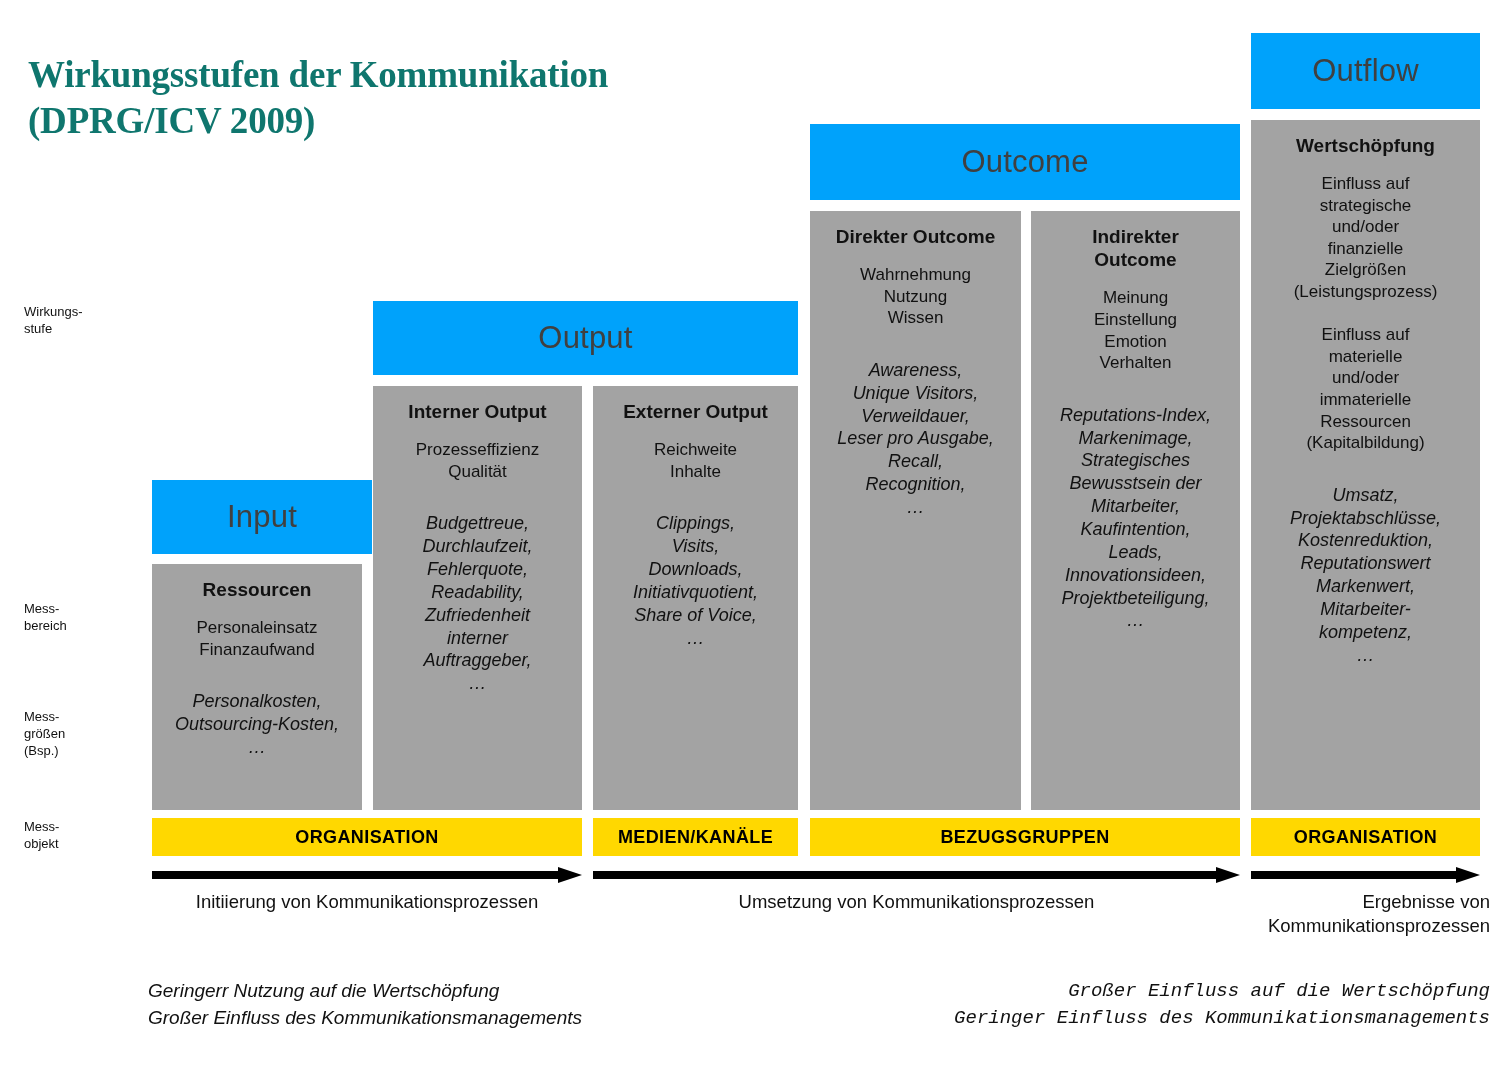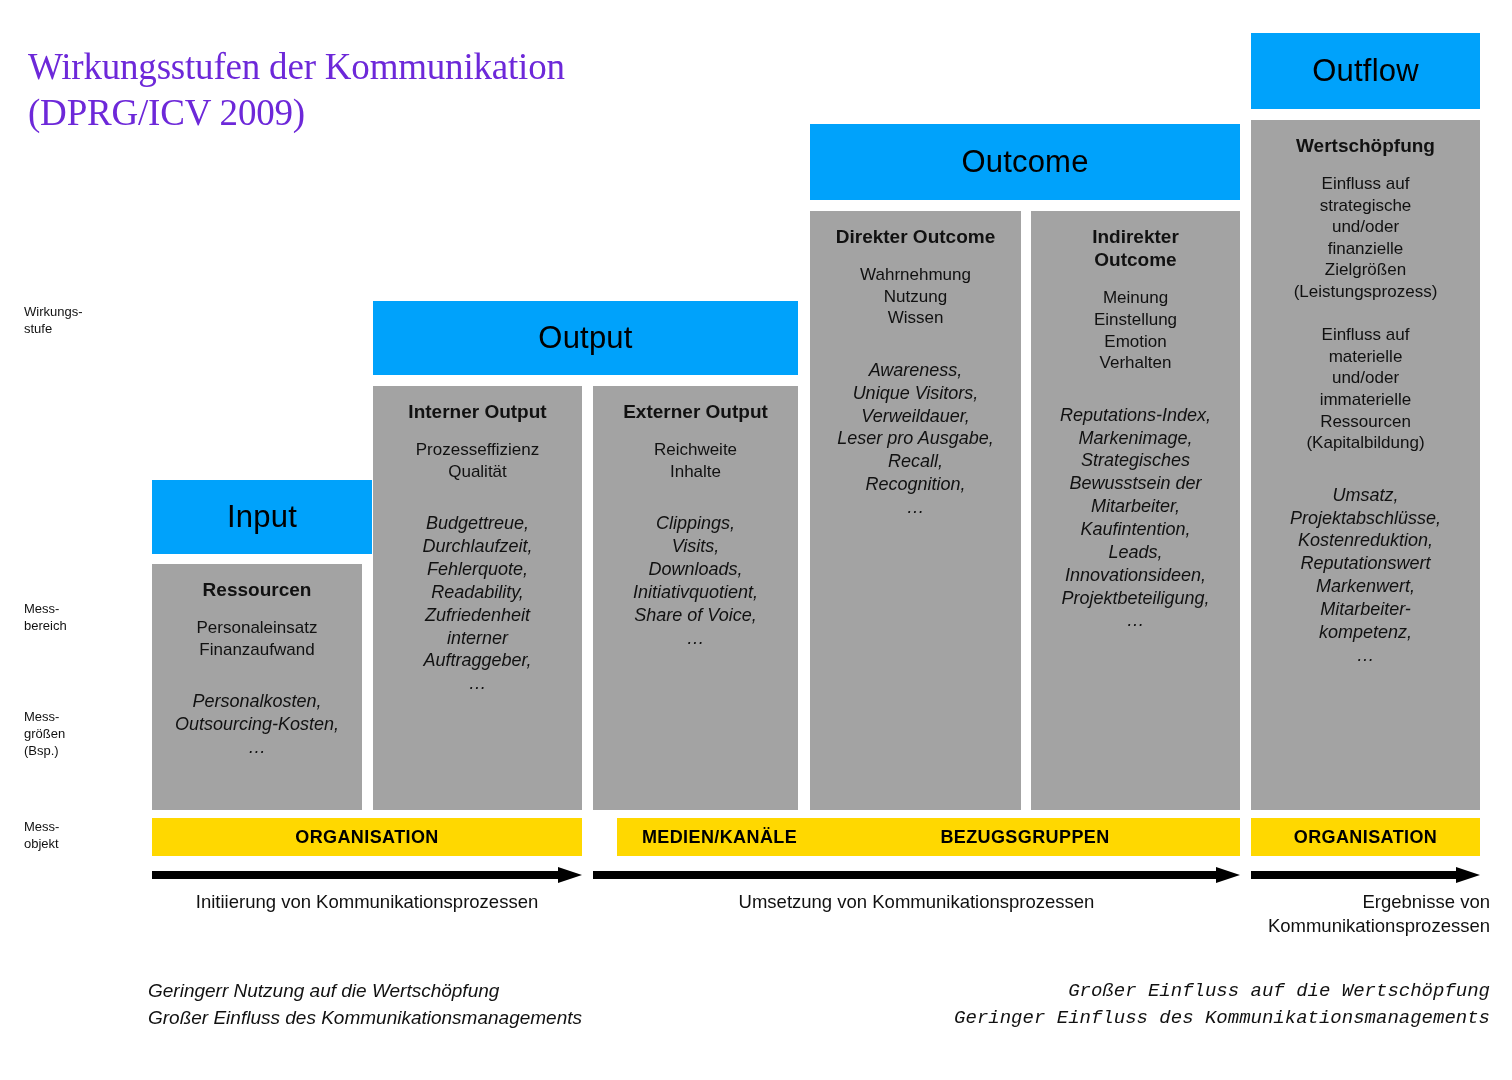--- a/index.html
+++ b/index.html
@@ -13,45 +13,45 @@
     position: relative;
     font-family: "Liberation Sans", "DejaVu Sans", sans-serif;
     overflow: hidden;
     color: #111111;
   }
   .abs { position: absolute; }
 
   
   #title {
     left: 28px;
-    top: 44px;
+    top: 52px;
     width: 840px;
     font-family: "Liberation Serif", "DejaVu Serif", serif;
-    font-weight: normal;
+    font-weight: bold;
     font-size: 37px;
     line-height: 1.24;
     letter-spacing: -0.2px;
-    color: #6d28d9;
+    color: #0f766e;
     white-space: pre-line;
   }
 
   
   .axis-label {
     font-size: 13px;
     line-height: 1.32;
     color: #111;
     white-space: pre-line;
     left: 24px;
     width: 120px;
   }
 
   
   .stage-head {
     background: #00A2FB;
-    color: #000000;
+    color: #404040;
     display: flex;
     align-items: center;
     justify-content: center;
     font-size: 31px;
     letter-spacing: 0.2px;
   }
 
   
   .gray-box {
     background: #a3a3a3;
@@ -224,21 +224,21 @@
 Projektabschlüsse,
 Kostenreduktion,
 Reputationswert
 Markenwert,
 Mitarbeiter-
 kompetenz,
 …</div>
 </div>
 
 <div class="abs yellow-bar" style="left:152px; top:818px; width:430px; height:38px;">ORGANISATION</div>
-<div class="abs yellow-bar" style="left:593px; top:818px; width:205px; height:38px;margin-left:24px;">MEDIEN/KANÄLE</div>
+<div class="abs yellow-bar" style="left:593px; top:818px; width:205px; height:38px;">MEDIEN/KANÄLE</div>
 <div class="abs yellow-bar" style="left:810px; top:818px; width:430px; height:38px;">BEZUGSGRUPPEN</div>
 <div class="abs yellow-bar" style="left:1251px; top:818px; width:229px; height:38px;">ORGANISATION</div>
 
 <div class="abs arrow-wrap" style="left:152px; top:866px; width:430px;">
   <svg width="430" height="18" viewBox="0 0 430 18">
     <rect x="0" y="5" width="408" height="8" fill="#000"></rect>
     <polygon points="406,1 430,9 406,17" fill="#000"></polygon>
   </svg>
 </div>
 <div class="abs arrow-cap" style="left:152px; top:890px; width:430px;">Initiierung von Kommunikationsprozessen</div>

